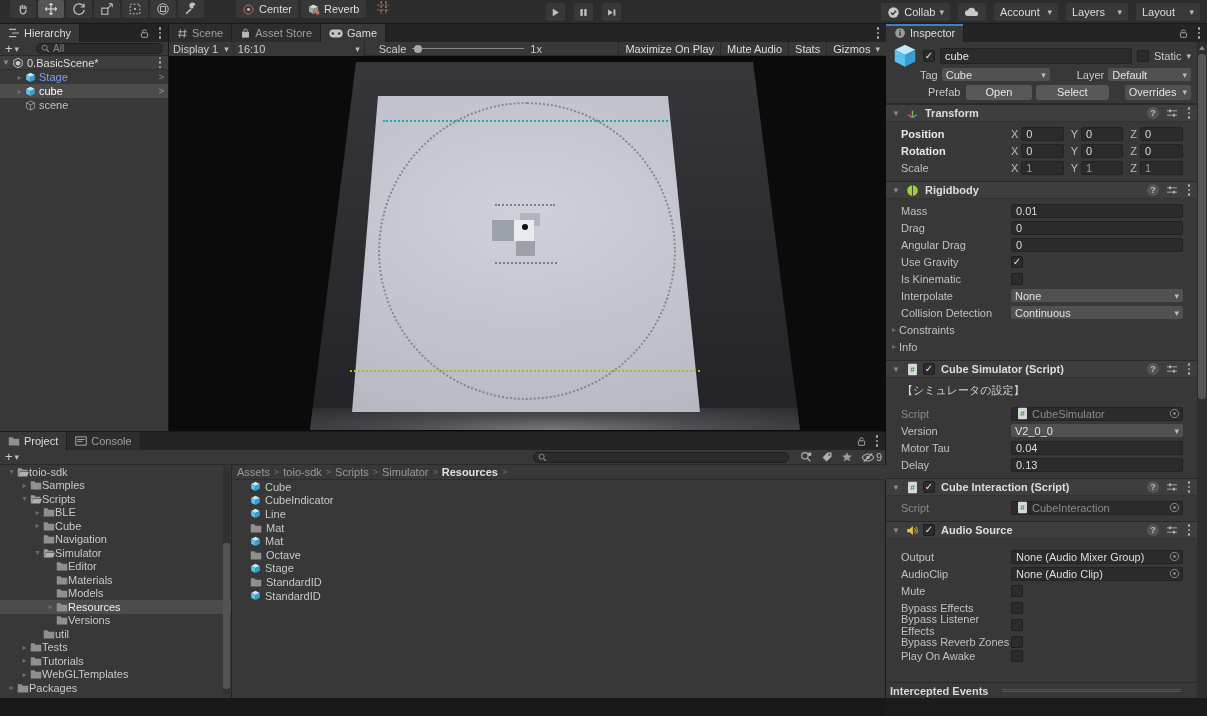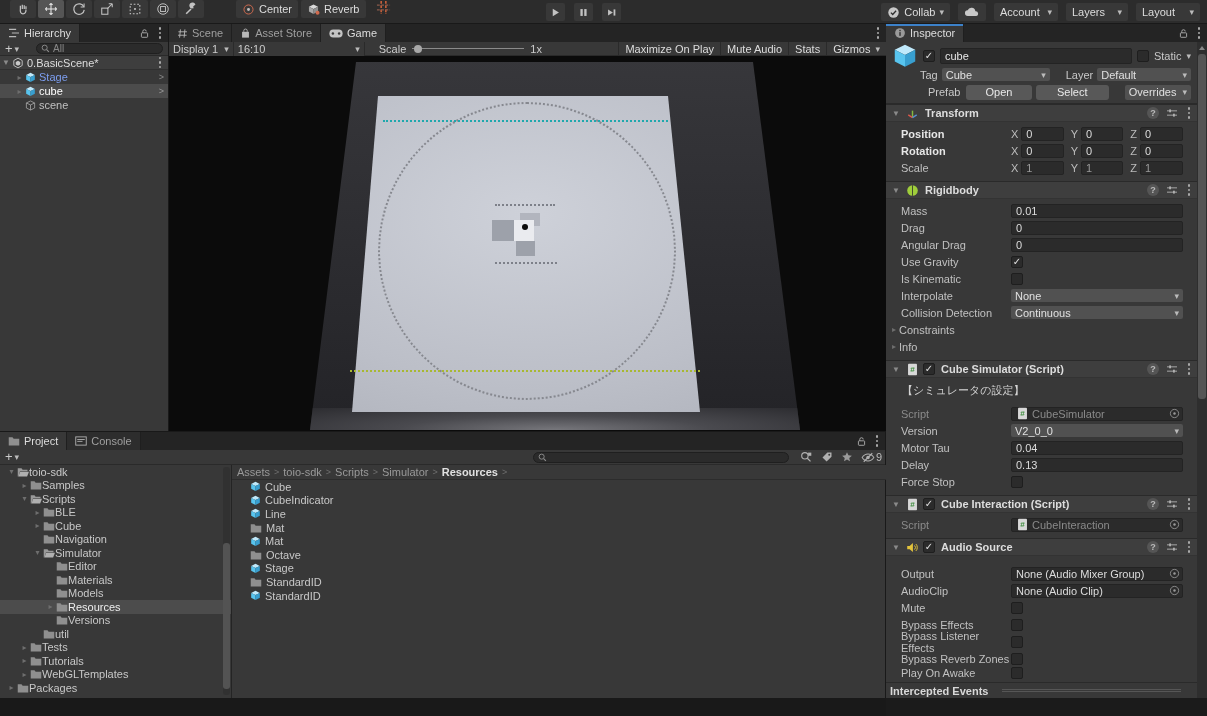--- a/index.html
+++ b/index.html
@@ -885,21 +885,21 @@
           <span class="checkbox"></span>
           <span>Static</span>
           <span class="dd-caret">▾</span>
         </div>
         <div id="insp-taglayer">
           <span>Tag</span>
           <div class="ddown" style="width:108px;">
             <span>Cube</span>
             <span class="dd-caret">▾</span>
           </div>
-          <span style="margin-left:12px;">Layer</span>
+          <span style="margin-left:23px;">Layer</span>
           <div class="ddown" style="flex:1;align-items:center;">
             <span>Default</span>
             <span class="dd-caret">▾</span>
           </div>
         </div>
         <div id="insp-prefab-row">
           <span style="width:36px;margin-left:36px;">Prefab</span>
           <div class="pbtn" style="width:69px;">Open</div>
           <div class="pbtn" style="width:77px;">Select</div>
           <div class="ddown" style="margin-left:12px; flex:1; height:15px;">
@@ -1117,24 +1117,20 @@
                 </div>
               </div>
               <div class="irow">
                 <span class="ilabel">Motor Tau</span>
                 <div class="ifield">0.04</div>
               </div>
               <div class="irow">
                 <span class="ilabel">Delay</span>
                 <div class="ifield">0.13</div>
               </div>
-              <div class="irow">
-                <span class="ilabel">Force Stop</span>
-                <span class="checkbox"></span>
-              </div>
             </div>
           </div>
           <div class="comp">
             <div class="comp-header">
               <span class="fold">▼</span>
               <span class="ico">
                 <svg width="13" height="13" viewBox="0 0 16 16">
                   <rect x="2.5" y="1" width="11" height="14" rx="1" fill="#d8d8d8"></rect>
                   <text x="8" y="11.5" font-size="10" font-weight="bold" fill="#3f8f3f" text-anchor="middle" font-family="sans-serif">#</text>
                 </svg>

